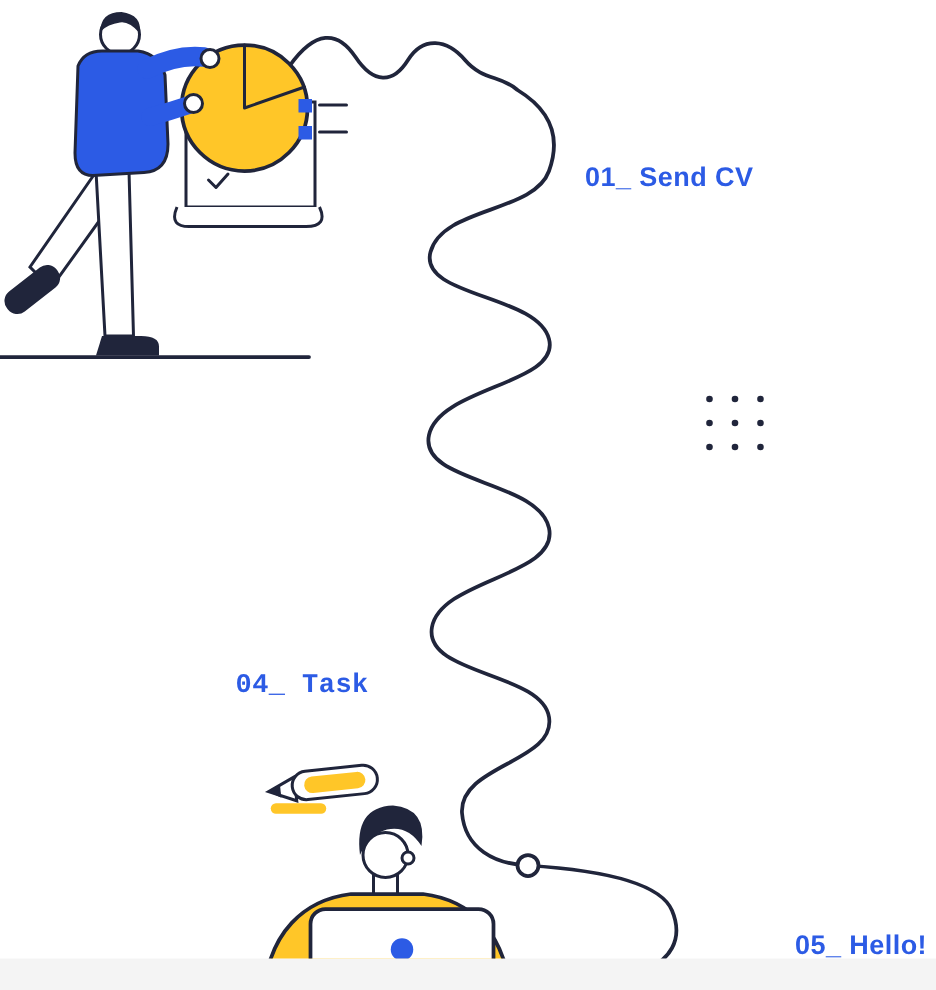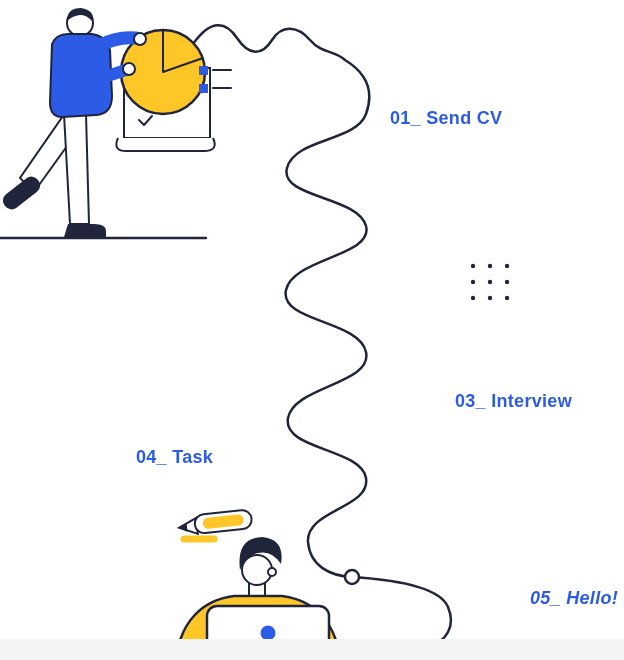--- a/index.html
+++ b/index.html
@@ -26,22 +26,22 @@
     color:var(--accent-blue);
     font-weight:700;
     font-size:18px;
     letter-spacing:.3px;
     white-space:nowrap;
     user-select:none;
   }
   .step-1{left:390px;top:108px;}
   .step-2{left:60px;top:328px;}
   .step-3{left:455px;top:391px;}
-  .step-4{left:136px;top:447px;}
-  .step-5{left:530px;top:588px;font-style:italic;}
+  .step-4{left:157px;top:447px;font-family:Liberation Mono, monospace;}
+  .step-5{left:530px;top:620px;}
 
   .ink-line{stroke:var(--ink);stroke-width:2.5;fill:none;stroke-linecap:round;stroke-linejoin:round;}
   .ink-thin{stroke:var(--ink);stroke-width:2;fill:none;stroke-linecap:round;stroke-linejoin:round;}
   .white-fill{fill:#fff;stroke:var(--ink);stroke-width:2;}
   .white-fill-thick{fill:#fff;stroke:var(--ink);stroke-width:2.5;}
   .ink-fill{fill:var(--ink);}
   .accent-fill{fill:var(--accent-blue);}
   .yellow-fill{fill:var(--yellow);stroke:var(--ink);stroke-width:2.5;}
 </style>
 </head>
@@ -145,17 +145,16 @@
       <path class="ink-fill" d="M240 570 Q 236 538 262 537 Q 285 539 281 564 Q 272 550 258 553 Q 246 556 240 570 Z"></path>
       <path class="yellow-fill" d="M176 660 C 180 622 202 600 234 596 L 282 596 C 314 600 336 622 340 660 Z"></path>
       <g>
         <rect x="207" y="606" width="122" height="54" rx="10" class="white-fill-thick"></rect>
         <circle cx="268" cy="633" r="7.5" class="accent-fill"></circle>
       </g>
     </g>
   </svg>
 
   <div class="step step-1">01_ Send CV</div>
-  <div class="step step-3">03_ Interview</div>
   <div class="step step-4">04_ Task</div>
   <div class="step step-5">05_ Hello!</div>
 
 </div>
 
 </body></html>

